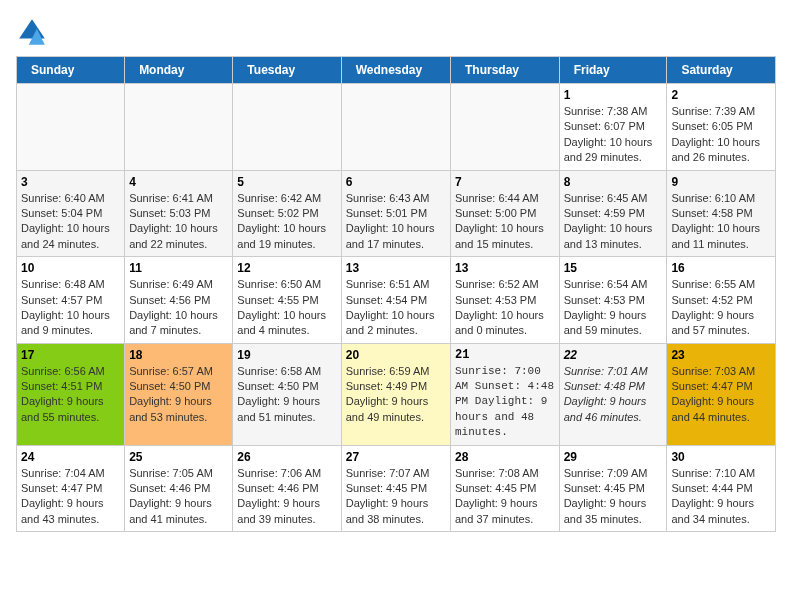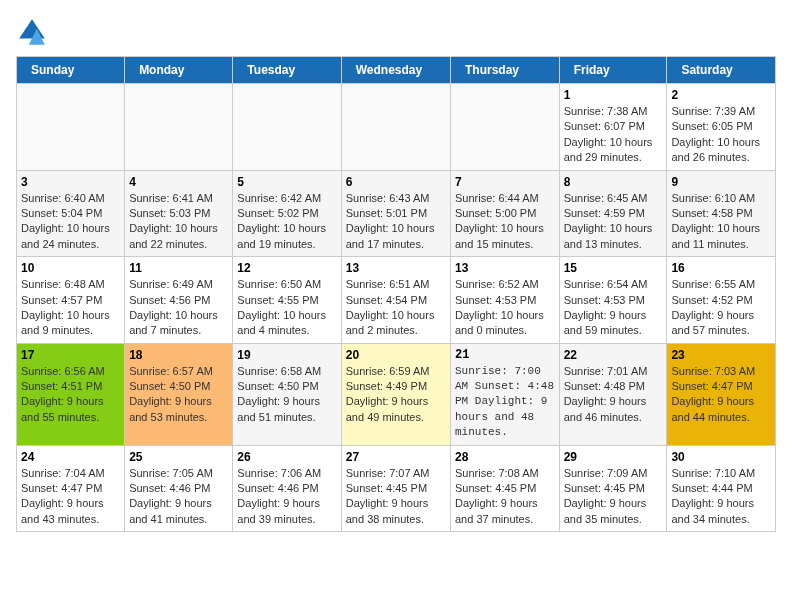--- a/index.html
+++ b/index.html
@@ -251,21 +251,21 @@
           <div class="day-info">Sunrise: 6:59 AM
 Sunset: 4:49 PM
 Daylight: 9 hours and 49 minutes.</div>
         </td>
         <td style="background: rgb(245, 245, 245); font-family: Liberation Mono, monospace;">
           <span class="day-num">21</span>
           <div class="day-info">Sunrise: 7:00 AM
 Sunset: 4:48 PM
 Daylight: 9 hours and 48 minutes.</div>
         </td>
-        <td style="background: rgb(245, 245, 245);">
+        <td style="background: rgb(245, 245, 245); font-style: italic;">
           <span class="day-num">22</span>
           <div class="day-info">Sunrise: 7:01 AM
 Sunset: 4:48 PM
 Daylight: 9 hours and 46 minutes.</div>
         </td>
         <td style="background: #eab308;">
           <span class="day-num">23</span>
           <div class="day-info">Sunrise: 7:03 AM
 Sunset: 4:47 PM
 Daylight: 9 hours and 44 minutes.</div>

